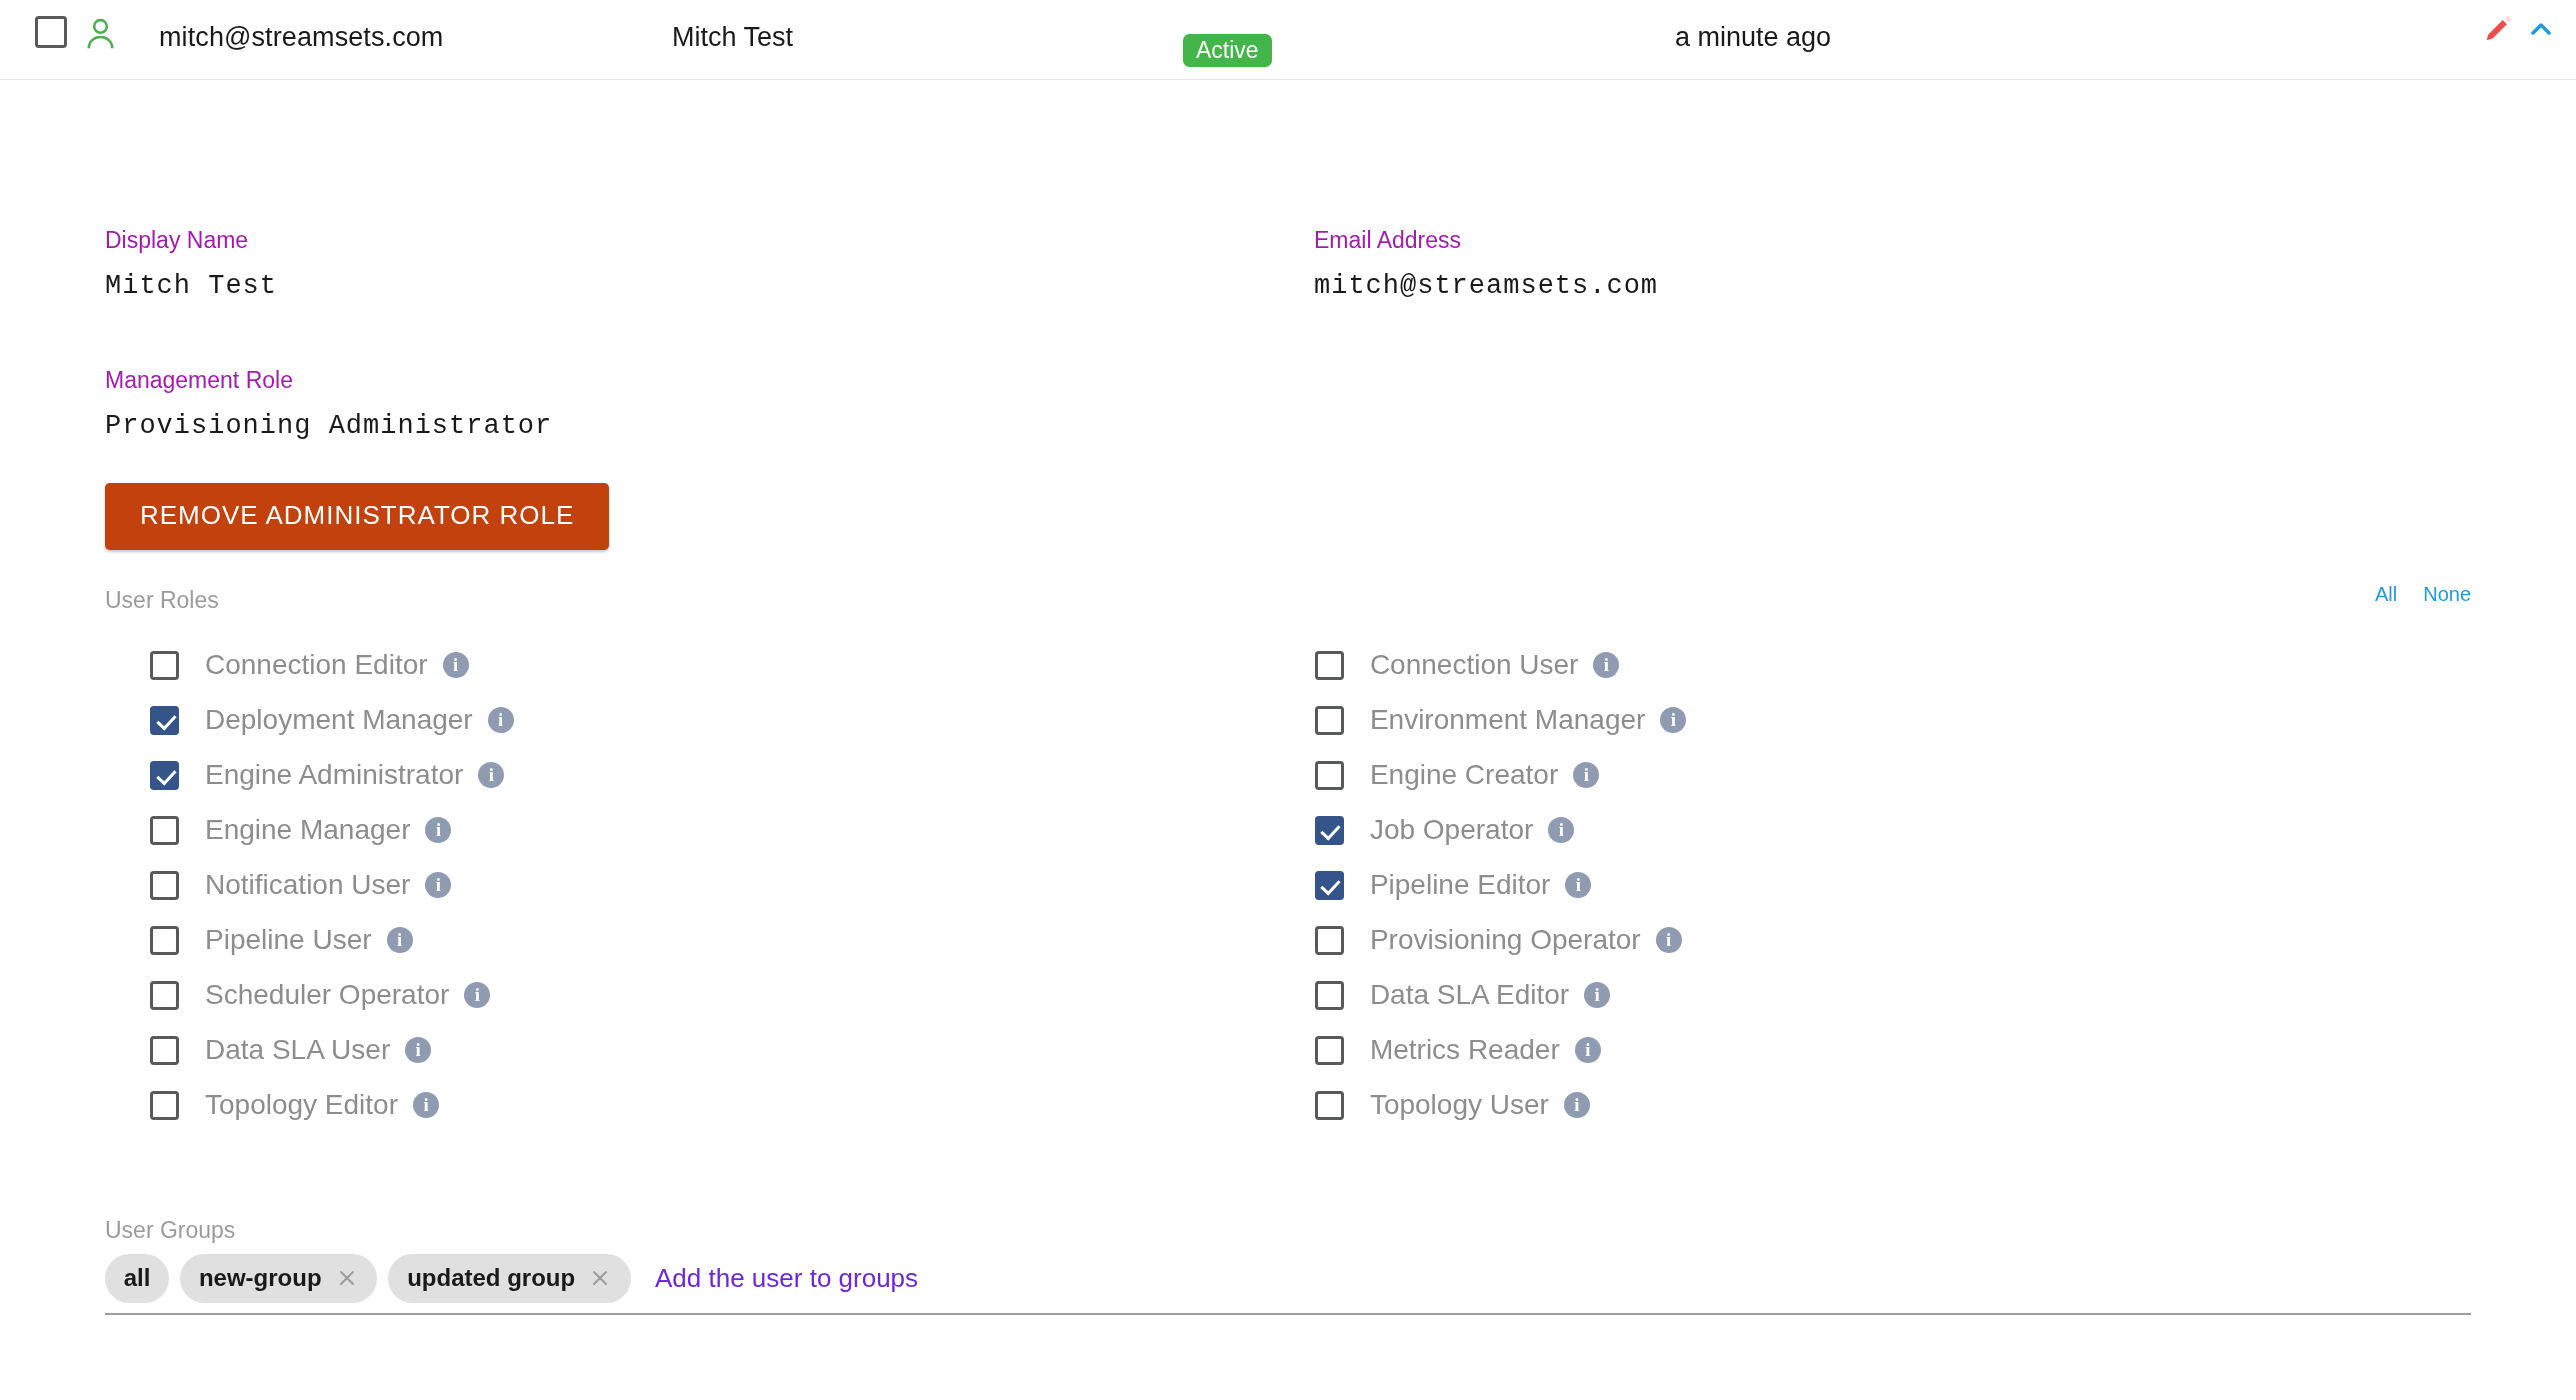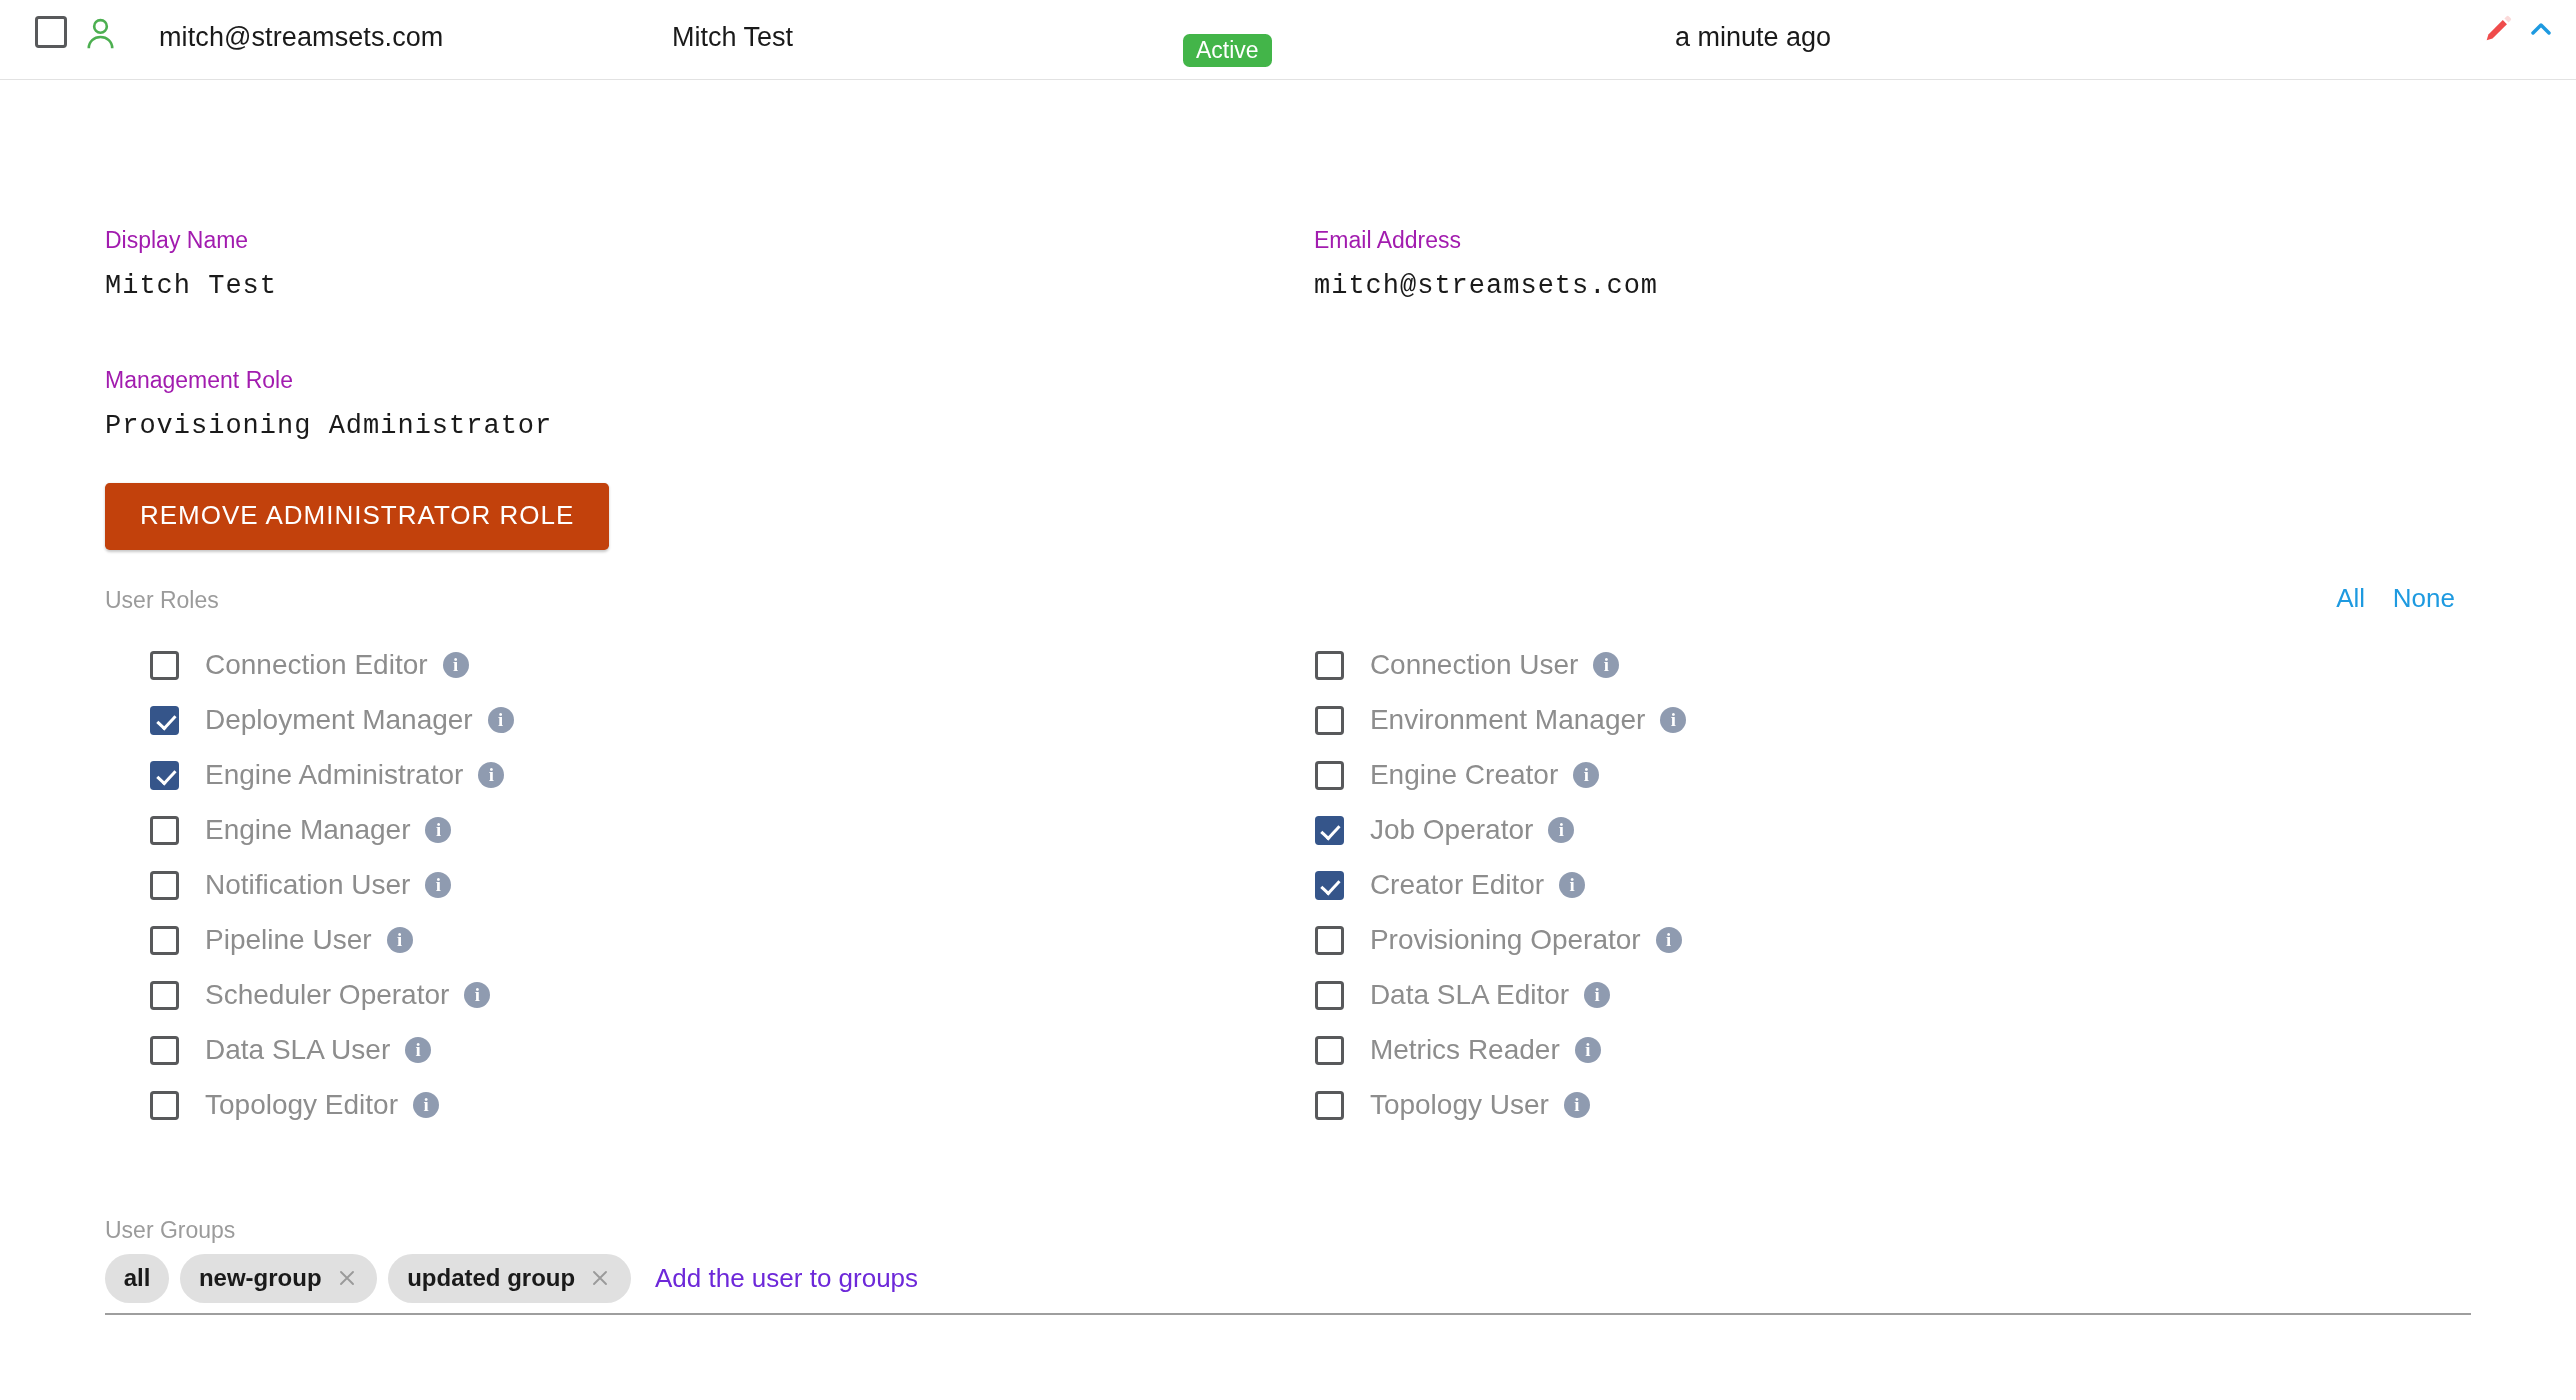--- a/index.html
+++ b/index.html
@@ -93,22 +93,22 @@
   }
 
   
   .roles-header {
     position: relative;
     margin-top: 37px;
     height: 34px;
   }
   .roles-label { font-size: 23px; color: #9b9b9b; }
   .roles-links {
-    position: absolute; right: 16px; top: -3.7px;
-    font-size: 26px;
+    position: absolute; right: 0; top: -3.7px;
+    font-size: 20px;
   }
   .roles-links a {
     color: #1e9ae0; text-decoration: none; cursor: pointer;
     margin-left: 20.5px;
   }
 
   .roles-grid { display: flex; margin-top: 17px; }
   .roles-col { width: 1209px; flex: none; }
   .roles-col.right { padding-left: 0px; }
 
@@ -323,21 +323,21 @@
           <span class="role-label">Engine Creator</span>
           <span class="info-i">i</span>
         </div>
         <div class="role-row">
           <div class="cb checked"></div>
           <span class="role-label">Job Operator</span>
           <span class="info-i">i</span>
         </div>
         <div class="role-row">
           <div class="cb checked"></div>
-          <span class="role-label">Creator Editor</span>
+          <span class="role-label">Pipeline Editor</span>
           <span class="info-i">i</span>
         </div>
         <div class="role-row">
           <div class="cb"></div>
           <span class="role-label">Provisioning Operator</span>
           <span class="info-i">i</span>
         </div>
         <div class="role-row">
           <div class="cb"></div>
           <span class="role-label">Data SLA Editor</span>

